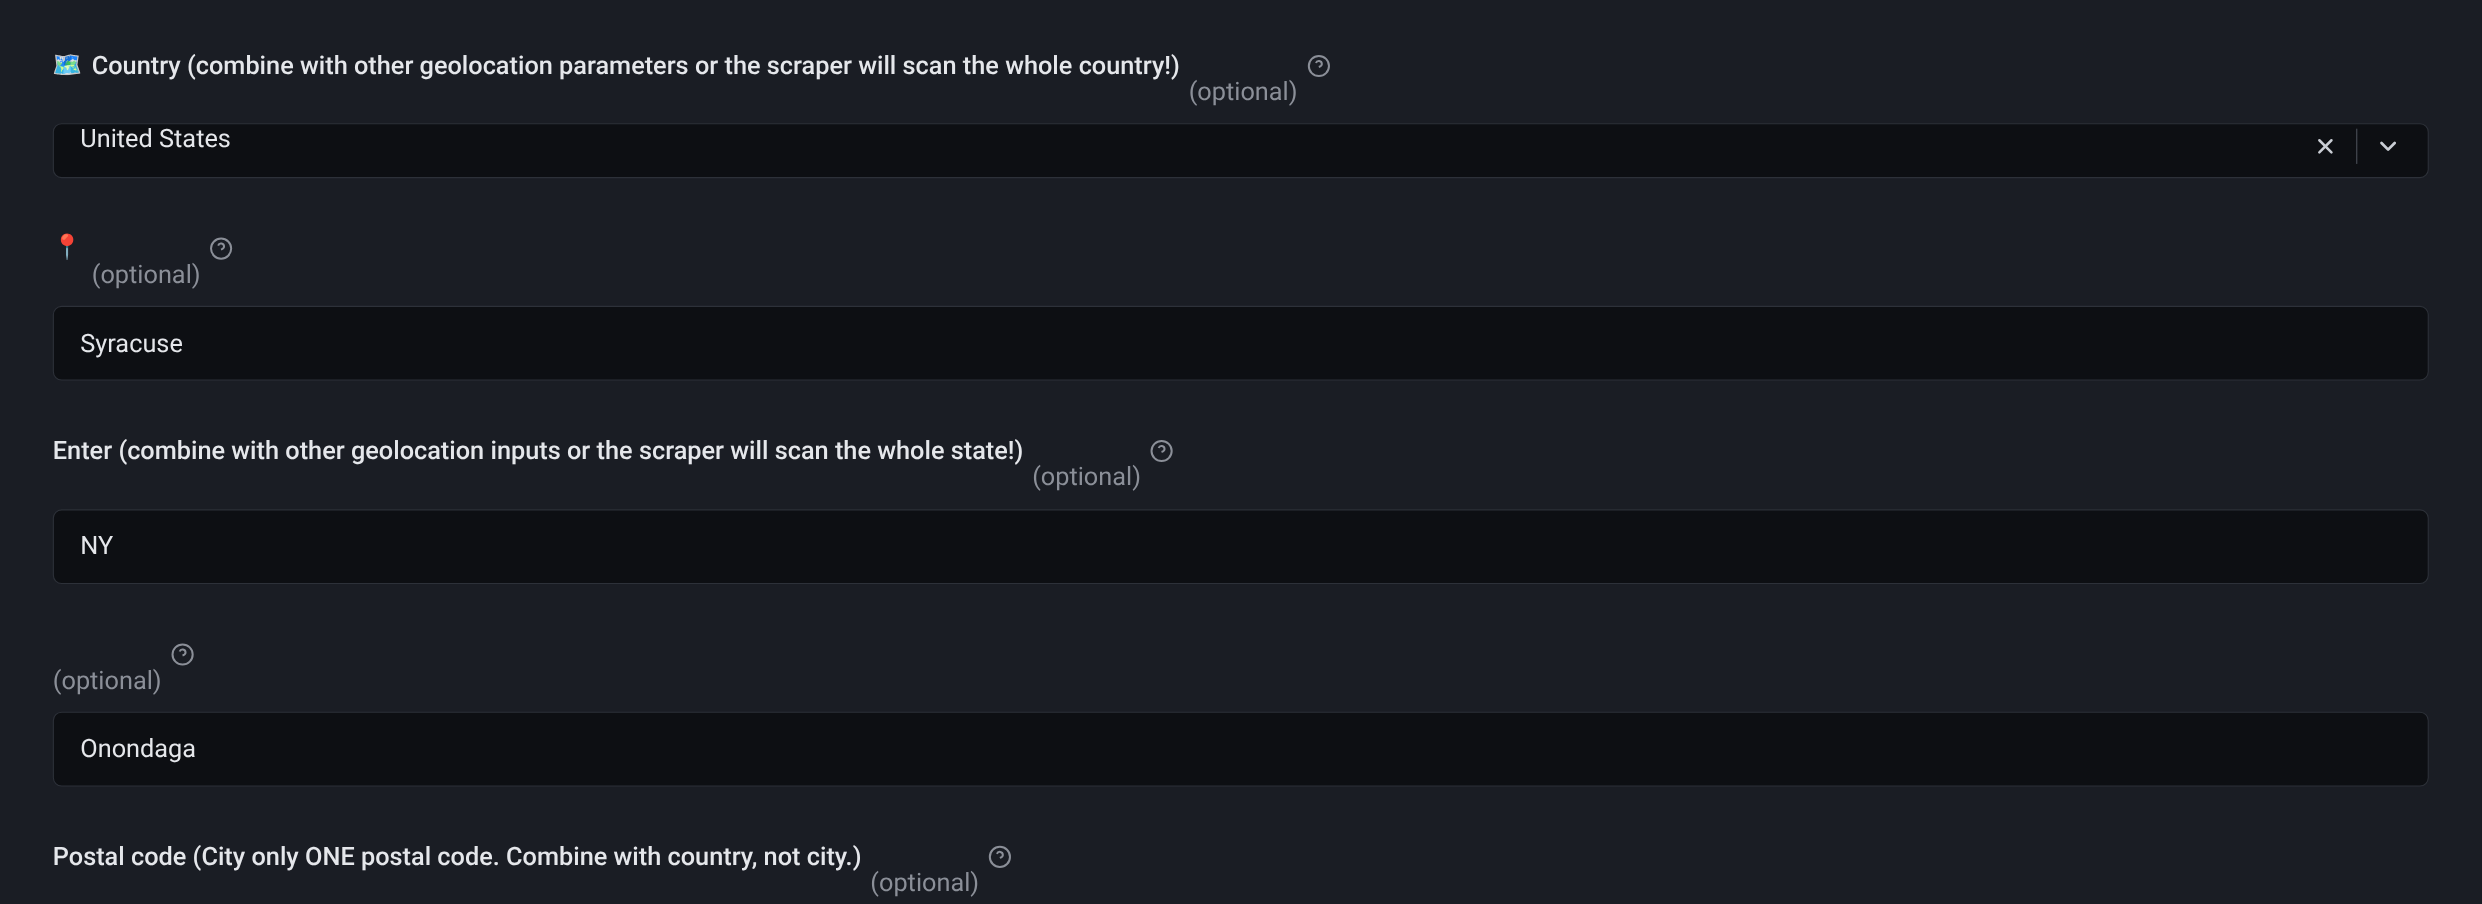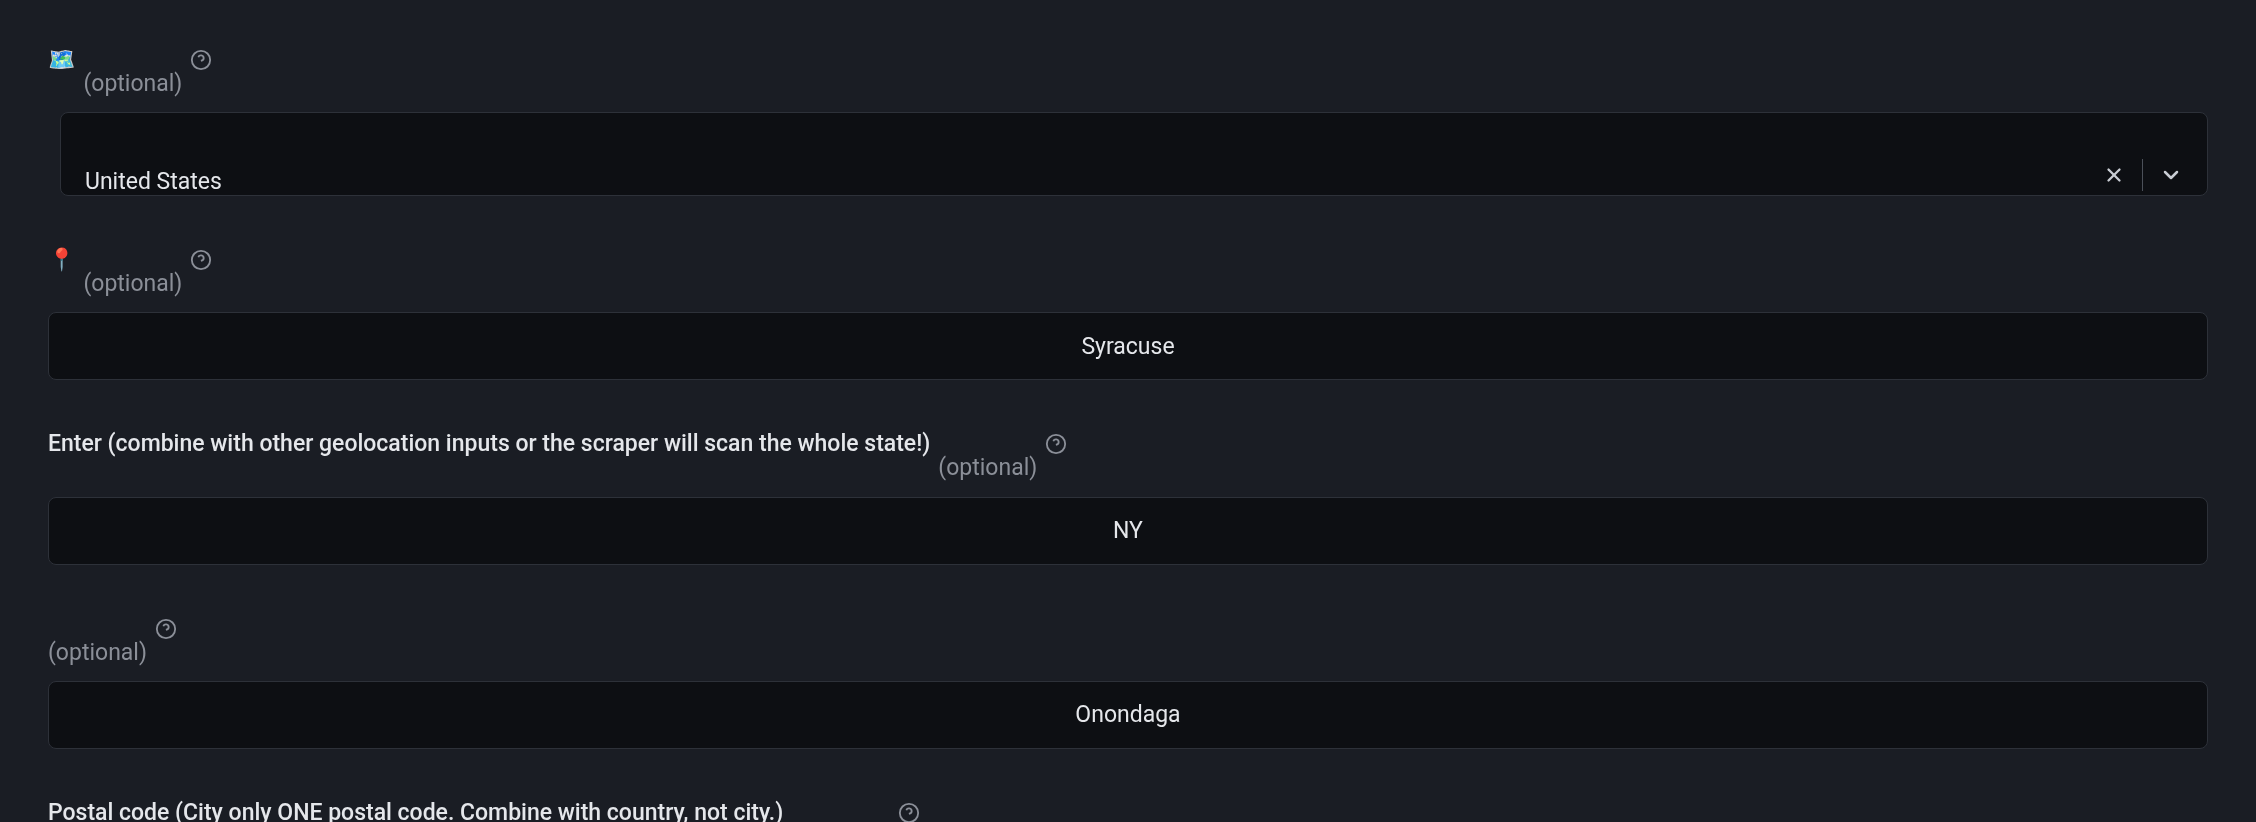--- a/index.html
+++ b/index.html
@@ -45,27 +45,26 @@
       color: #8b8f98;
       width: 22px;
       height: 22px;
     }
     .help-icon svg {
       width: 22px;
       height: 22px;
     }
     .select-field {
       display: flex;
-      align-items: flex-end;
+      align-items: flex-start;
       background: #0d0f13;
       border: 1px solid #2d3139;
       border-radius: 8px;
-      height: 84px;
+      height: 50px;
       padding: 0 16px 0 24px;
-      margin-left: 12px;
     }
     .select-value {
       flex: 1;
       color: #e5e7eb;
       font-size: 23px;
     }
     .select-controls {
       display: flex;
       align-items: center;
       gap: 0;
@@ -106,29 +105,29 @@
       width: 100%;
       background: #0d0f13;
       border: 1px solid #2d3139;
       border-radius: 8px;
       height: 68px;
       padding: 4px 24px;
       color: #e5e7eb;
       font-size: 23px;
       font-family: inherit;
       outline: none;
-      text-align: center;
     }
   </style>
 </head>
 <body>
 
 <div class="form-group">
   <div class="form-label-row">
     <span class="label-emoji">🗺️</span>
+    <span class="label-text">Country (combine with other geolocation parameters or the scraper will scan the whole country!)</span>
     <span class="label-optional">(optional)</span>
     <span class="help-icon">
       <svg viewBox="0 0 24 24" fill="none" stroke="currentColor" stroke-width="2">
           <circle cx="12" cy="12" r="10"></circle>
           <path d="M9.09 9a3 3 0 0 1 5.83 1c0 2-3 3-3 3"></path>
           <line x1="12" y1="17" x2="12.01" y2="17"></line>
         </svg>
     </span>
   </div>
   <div class="select-field">

